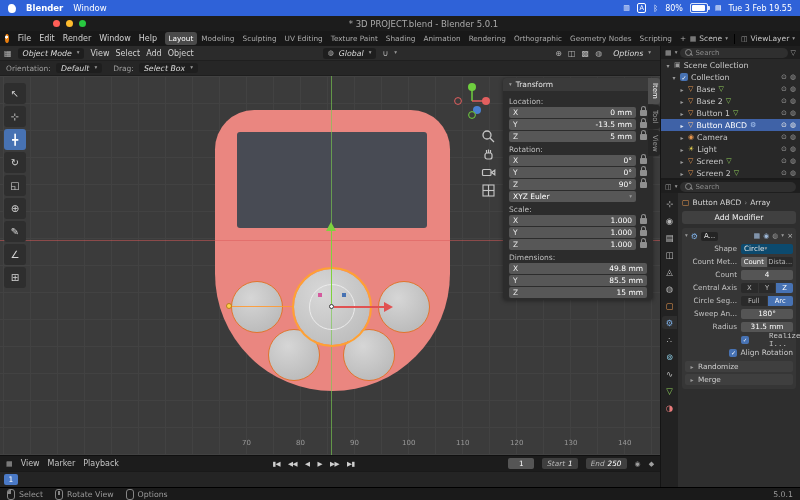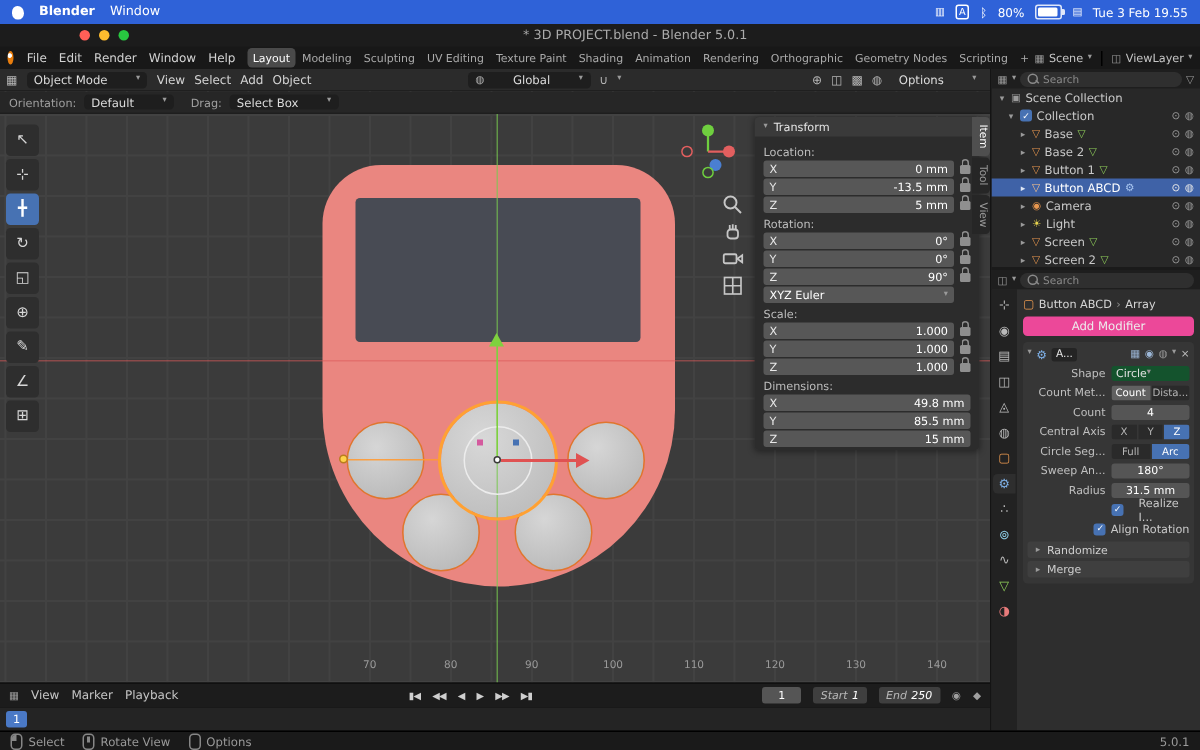--- a/index.html
+++ b/index.html
@@ -29,22 +29,22 @@
   .mmenu{font-size:8px;color:#d2d2d2;padding:0 4px;}
   .ws{display:flex;align-items:center;margin-left:4px;gap:1px;}
   .wtab{font-size:7.3px;color:#ababab;padding:2px 3.5px;border-radius:3px;}
   .wtab.active{background:#4a4a4a;color:#fff;}
   .mbR{margin-left:auto;display:flex;align-items:center;gap:3px;font-size:7.5px;color:#c5c5c5;}
   .miniic{font-size:7px;color:#9f9f9f;}
   .vsep{width:1px;height:10px;background:#000;margin:0 3px;}
   
   .toolheader{left:0;top:46px;width:660px;height:15px;background:#2b2b2b;display:flex;align-items:center;
               padding:0 4px;box-sizing:border-box;gap:6px;white-space:nowrap;border-bottom:1px solid #1f1f1f;}
-  .pill{display:flex;align-items:center;gap:19px;background:#1e1e1e;border-radius:3px;height:11px;
-        padding:0 5px;font-size:7.8px;color:#dcdcdc;}
+  .pill{display:flex;align-items:center;gap:5px;background:#1e1e1e;border-radius:3px;height:11px;
+        padding:0 5px;font-size:7.8px;color:#dcdcdc;font-style:italic;}
   .hmenu{font-size:8px;color:#d2d2d2;}
   .hic{font-size:8px;color:#b5b5b5;}
   
   .toolsettings{left:0;top:0;width:660px;height:15px;background:#262626;display:flex;align-items:center;
                 padding:0 6px;box-sizing:border-box;gap:5px;border-bottom:1px solid #1e1e1e;z-index:9;position:absolute;}
   .tslabel{font-size:7.5px;color:#9f9f9f;}
   
   .viewport{left:0;top:61px;width:660px;height:394px;position:absolute;background-color:#3b3b3b;
             background-image:linear-gradient(#424242 1px,transparent 1px),linear-gradient(90deg,#424242 1px,transparent 1px);
             background-size:27px 27px;background-position:3px 15px;overflow:hidden;}
@@ -91,32 +91,32 @@
   .cb{width:8px;height:8px;background:#4772b3;border-radius:2px;color:#fff;font-size:6px;display:flex;
       align-items:center;justify-content:center;flex:none;}
   .props{flex:1;display:flex;min-height:0;}
   .ptabs{width:17px;background:#222;display:flex;flex-direction:column;align-items:center;gap:4px;
          padding-top:4px;flex:none;}
   .ptab{width:15px;height:13px;display:flex;align-items:center;justify-content:center;font-size:8.5px;
         color:#b9b9b9;border-radius:3px 0 0 3px;}
   .ptab.active{background:#2e2e2e;}
   .pbody{flex:1;background:#2e2e2e;padding:3px 4px;min-width:0;font-size:7.5px;}
   .bcrumb{display:flex;align-items:center;gap:3px;height:12px;color:#d5d5d5;}
-  .addmod{height:13px;background:#ec4899;border-radius:3px;display:flex;align-items:center;
+  .addmod{height:13px;background:#404040;border-radius:3px;display:flex;align-items:center;
           justify-content:center;color:#ededed;margin:3px 0 4px 0;font-size:7.8px;}
   .modpanel{background:#363636;border-radius:3px;padding:2px 3px 4px 3px;}
   .mhead{display:flex;align-items:center;gap:3px;height:12px;}
   .mname{background:#242424;border-radius:2px;font-size:7px;color:#e5e5e5;padding:0 3px;height:9px;
          display:flex;align-items:center;}
   .mrow{display:flex;align-items:center;height:13px;}
   .mlabel{width:52px;text-align:right;padding-right:4px;color:#c0c0c0;font-size:7.3px;flex:none;}
   .mctrl{flex:1;display:flex;align-items:center;min-width:0;}
   .fld2{background:#555;border-radius:2px;height:10px;flex:1;display:flex;align-items:center;
         justify-content:center;color:#fff;font-size:7.3px;}
-  .drop{background:#14532d;border-radius:2px;height:10px;flex:1;display:flex;align-items:center;
+  .drop{background:#0c4a6e;border-radius:2px;height:10px;flex:1;display:flex;align-items:center;
         padding:0 3px;color:#e3e3e3;font-size:7.3px;}
   .segs{display:flex;flex:1;gap:1px;border-radius:2px;overflow:hidden;height:10px;}
   .seg{flex:1;background:#2a2a2a;color:#b5b5b5;display:flex;align-items:center;justify-content:center;
        font-size:6.8px;}
   .seg.on{background:#616161;color:#fff;}
   .seg.blue{background:#4772b3;color:#fff;}
   .colrow{background:#3f3f3f;border-radius:2px;height:11px;display:flex;align-items:center;gap:3px;
           padding:0 4px;color:#cfcfcf;margin-top:2px;font-size:7.3px;}
   
   .timeline{position:absolute;left:0;top:455px;width:660px;height:16px;background:#1c1c1c;display:flex;
@@ -620,21 +620,21 @@
               </div>
           </div>
           <div class="mrow">
             <span class="mlabel">Radius</span>
             <div class="mctrl">
                 <div class="fld2">31.5 mm</div>
               </div>
           </div>
           <div class="mrow">
             <span class="mlabel"></span>
-            <div class="mctrl" style="gap:10px;">
+            <div class="mctrl" style="gap:20px;font-family:Liberation Mono, monospace;">
               <span class="cb">✓</span>
               <span style="color:#c9c9c9;">Realize I...</span>
             </div>
           </div>
           <div class="mrow" style="padding-left:16px;gap:3px;justify-content:flex-end;">
             <span class="cb">✓</span>
             <span style="color:#c9c9c9;">Align Rotation</span>
           </div>
           <div class="colrow">
             <span class="dis">▸</span>

